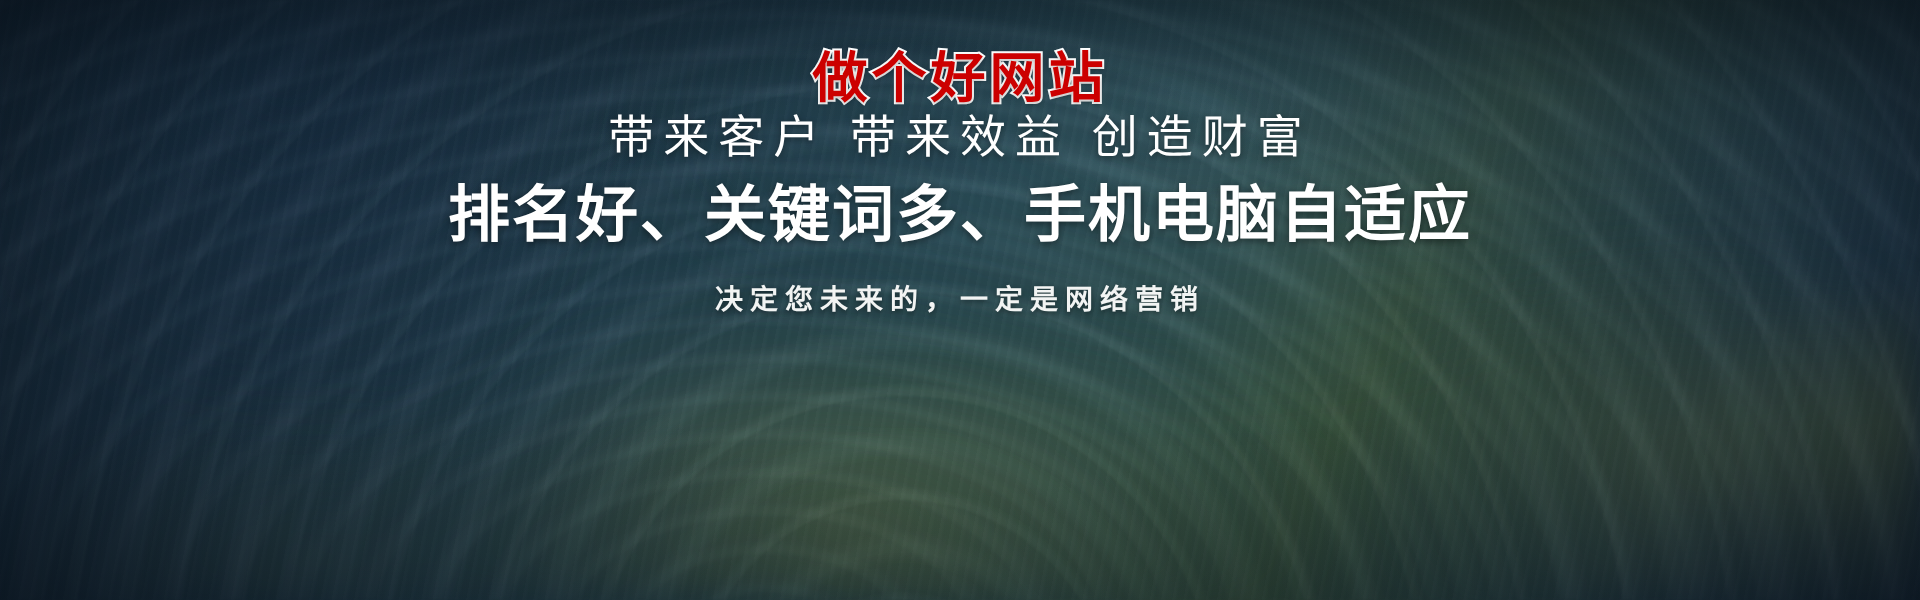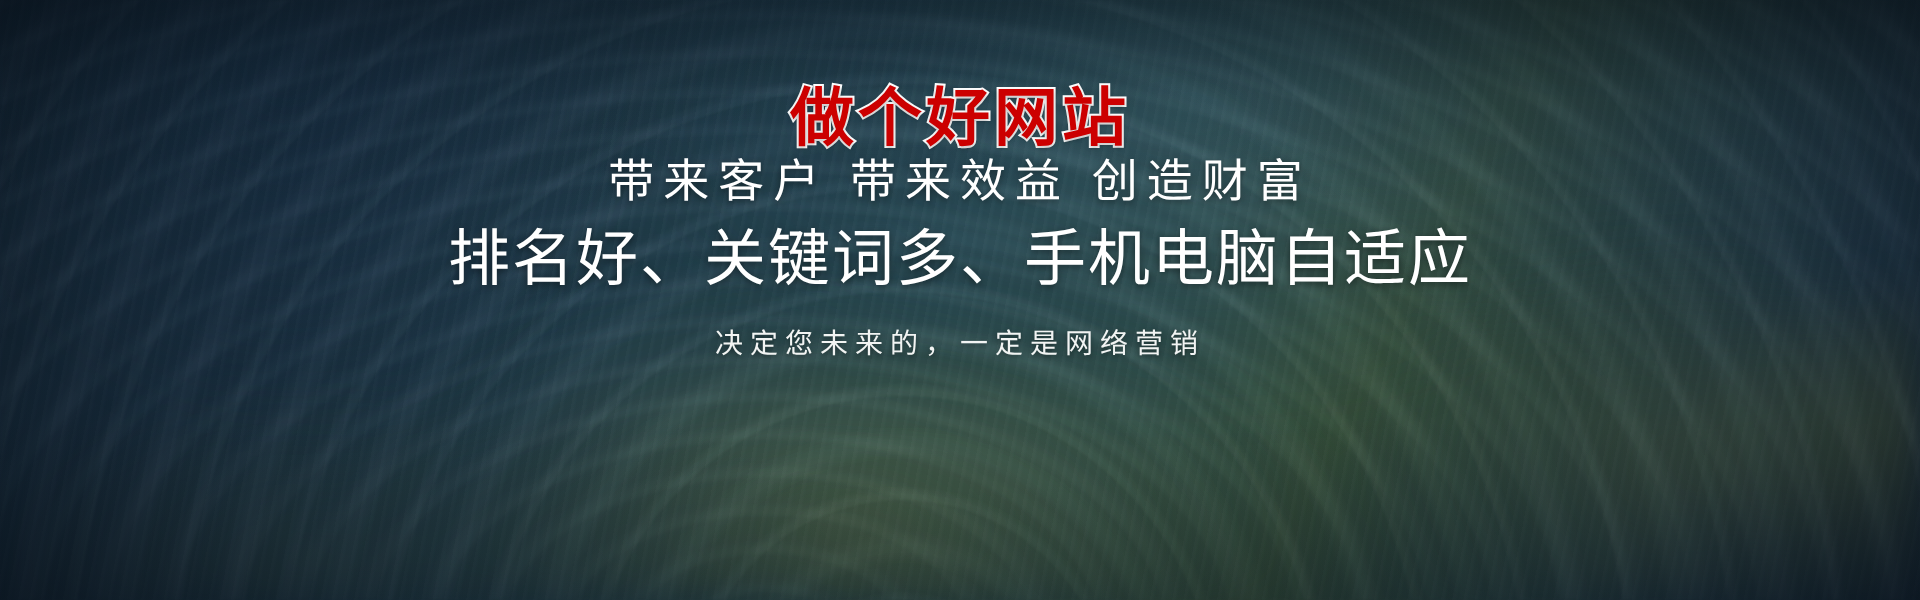--- a/index.html
+++ b/index.html
@@ -142,22 +142,22 @@
     width: 100%;
     height: 100%;
     display: flex;
     flex-direction: column;
     align-items: center;
     justify-content: flex-start;
     text-align: center;
   }
 
   .line-title {
-    margin-top: 86px;
-    font-size: 64px;
+    margin-top: 51px;
+    font-size: 55px;
     line-height: 1.0;
     font-weight: 700;
     color: #cc0000;
     letter-spacing: 4px;
     -webkit-text-stroke: 4px #ffffff;
     paint-order: stroke fill;
     text-shadow:
       0 0 2px rgba(255,255,255,0.85),
       0 2px 4px rgba(0,0,0,0.30);
     white-space: nowrap;
@@ -171,32 +171,32 @@
     color: #ffffff;
     letter-spacing: 9px;
     text-shadow: 0 2px 6px rgba(0,0,0,0.42);
     white-space: nowrap;
   }
 
   .line-main {
     margin-top: 24px;
     font-size: 62px;
     line-height: 1.0;
-    font-weight: 400;
+    font-weight: 700;
     color: #ffffff;
     letter-spacing: 2px;
     text-shadow: 0 2px 7px rgba(0,0,0,0.45);
     white-space: nowrap;
   }
 
   .line-foot {
     margin-top: 40px;
     font-size: 28px;
     line-height: 1.0;
-    font-weight: 400;
+    font-weight: 700;
     color: #f2f4f3;
     letter-spacing: 7px;
     text-shadow: 0 2px 5px rgba(0,0,0,0.40);
     white-space: nowrap;
   }
 </style>
 </head>
 <body>
 
 <div class="banner">

